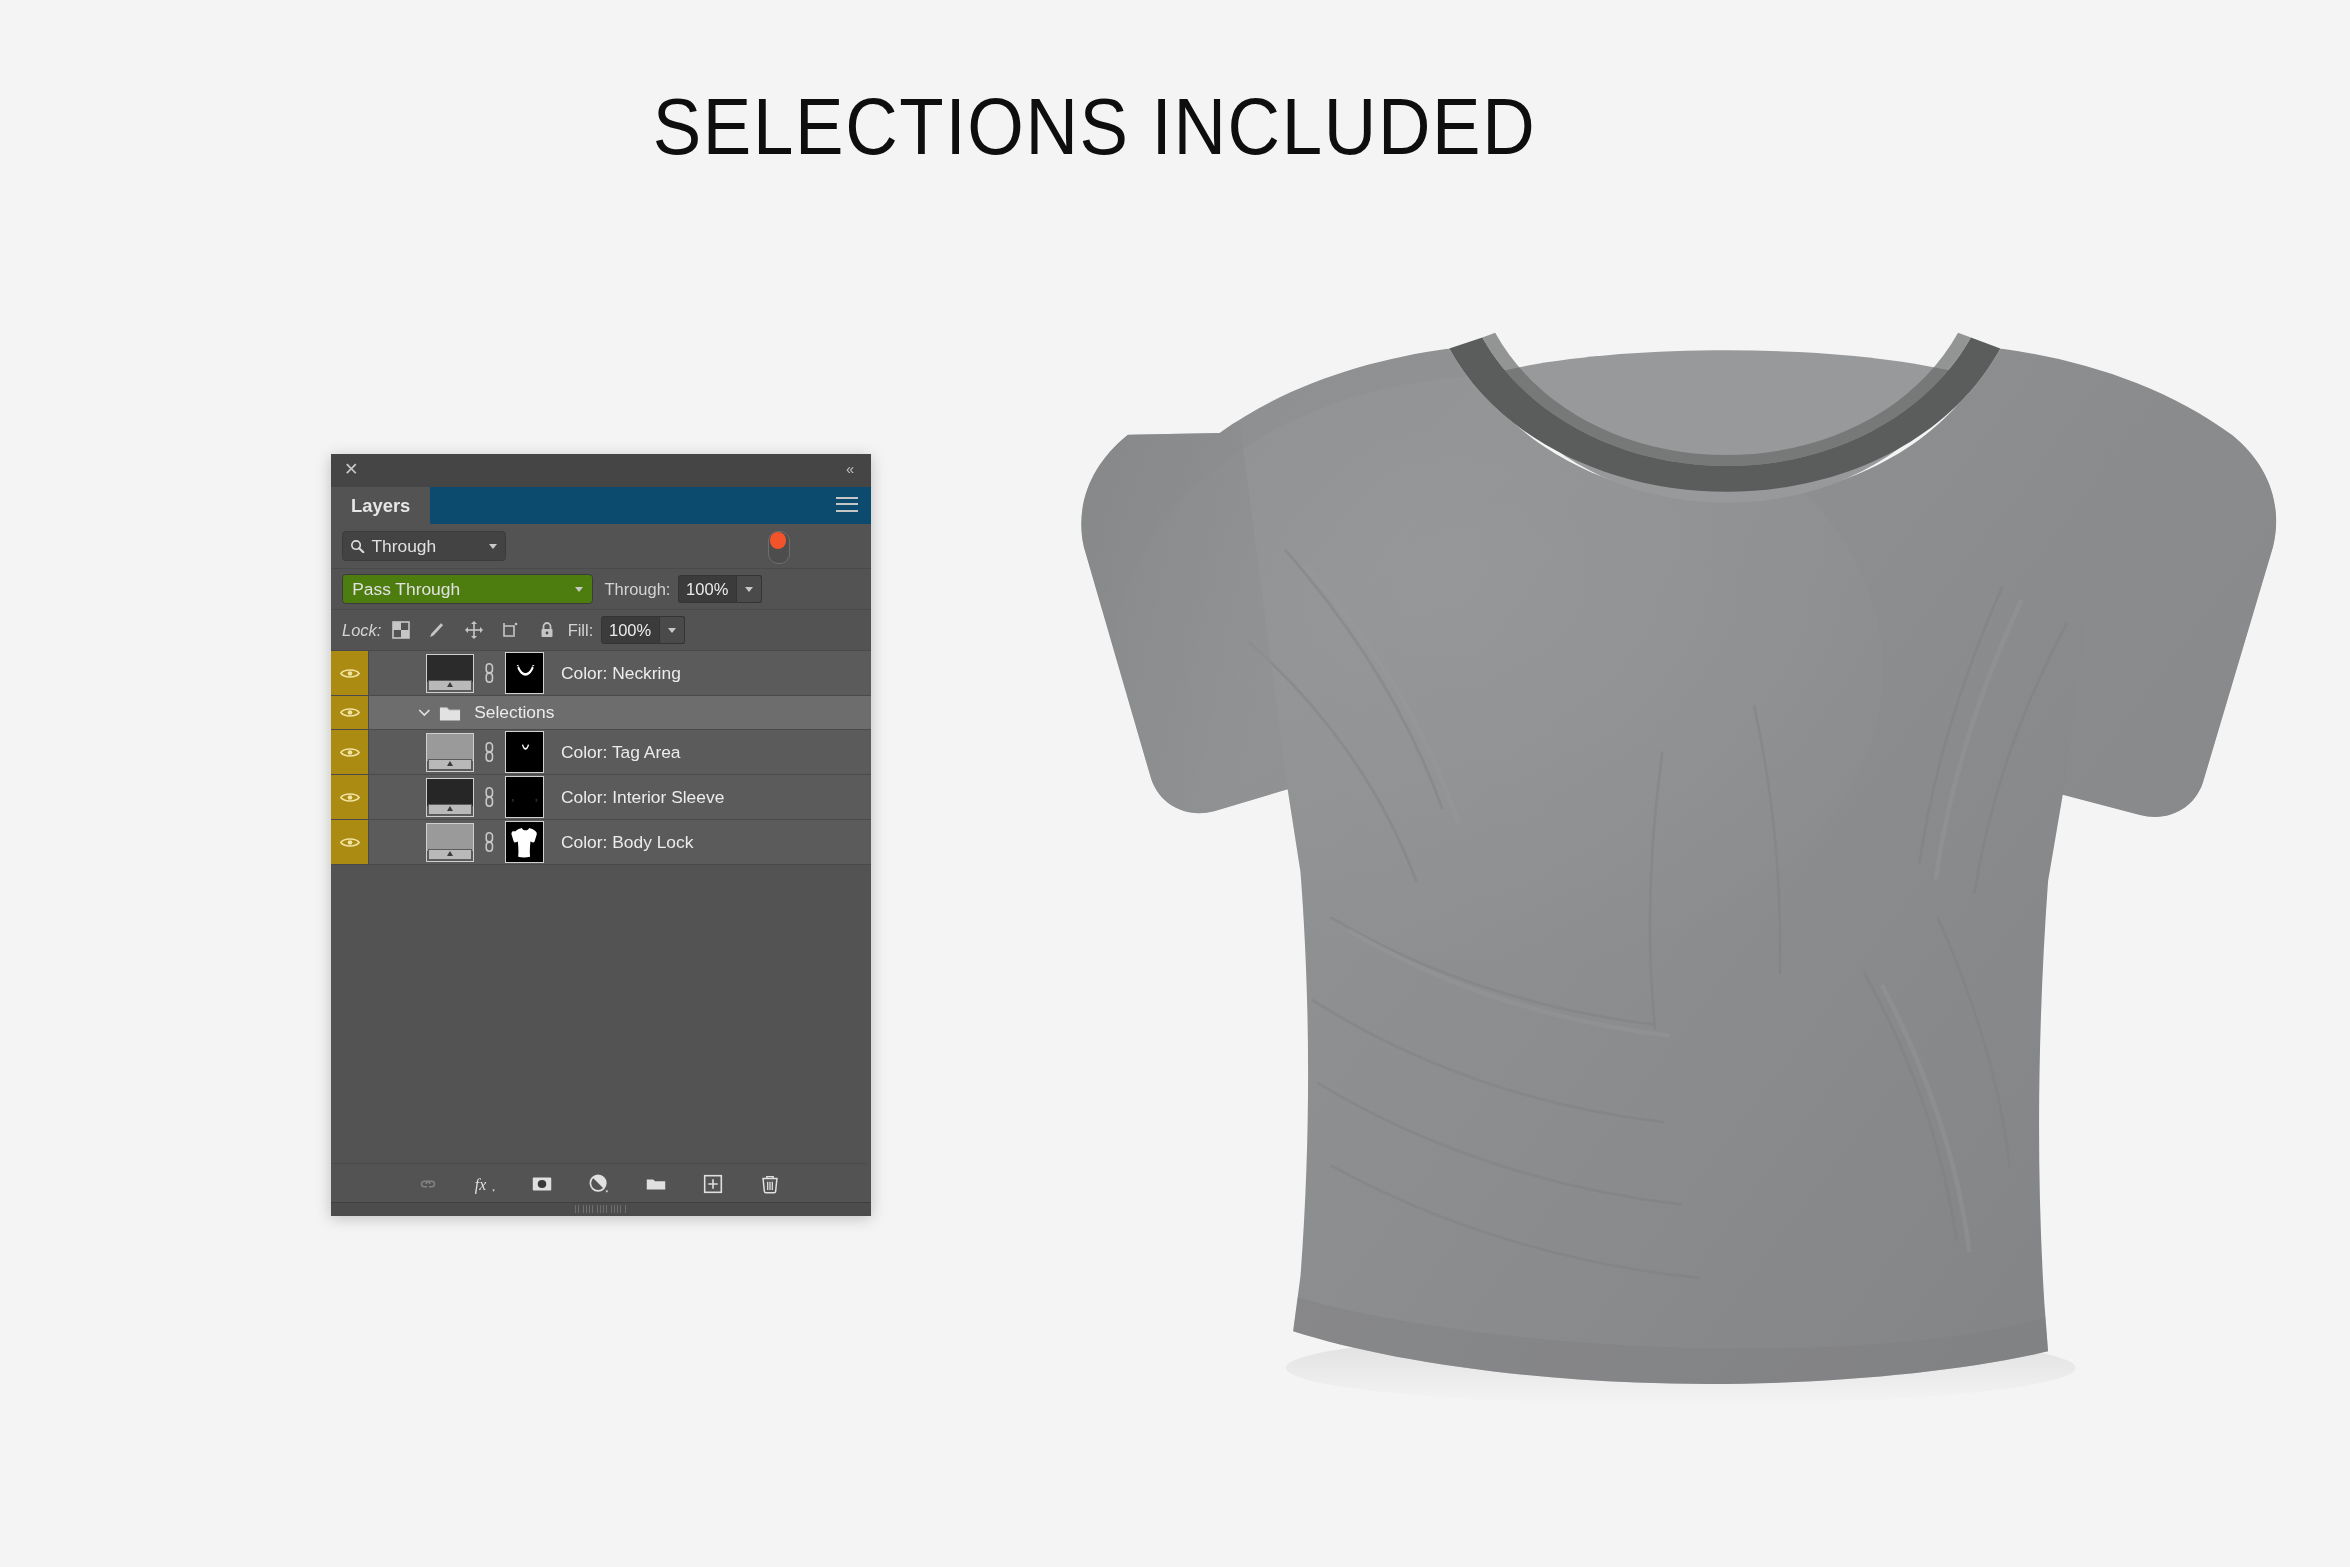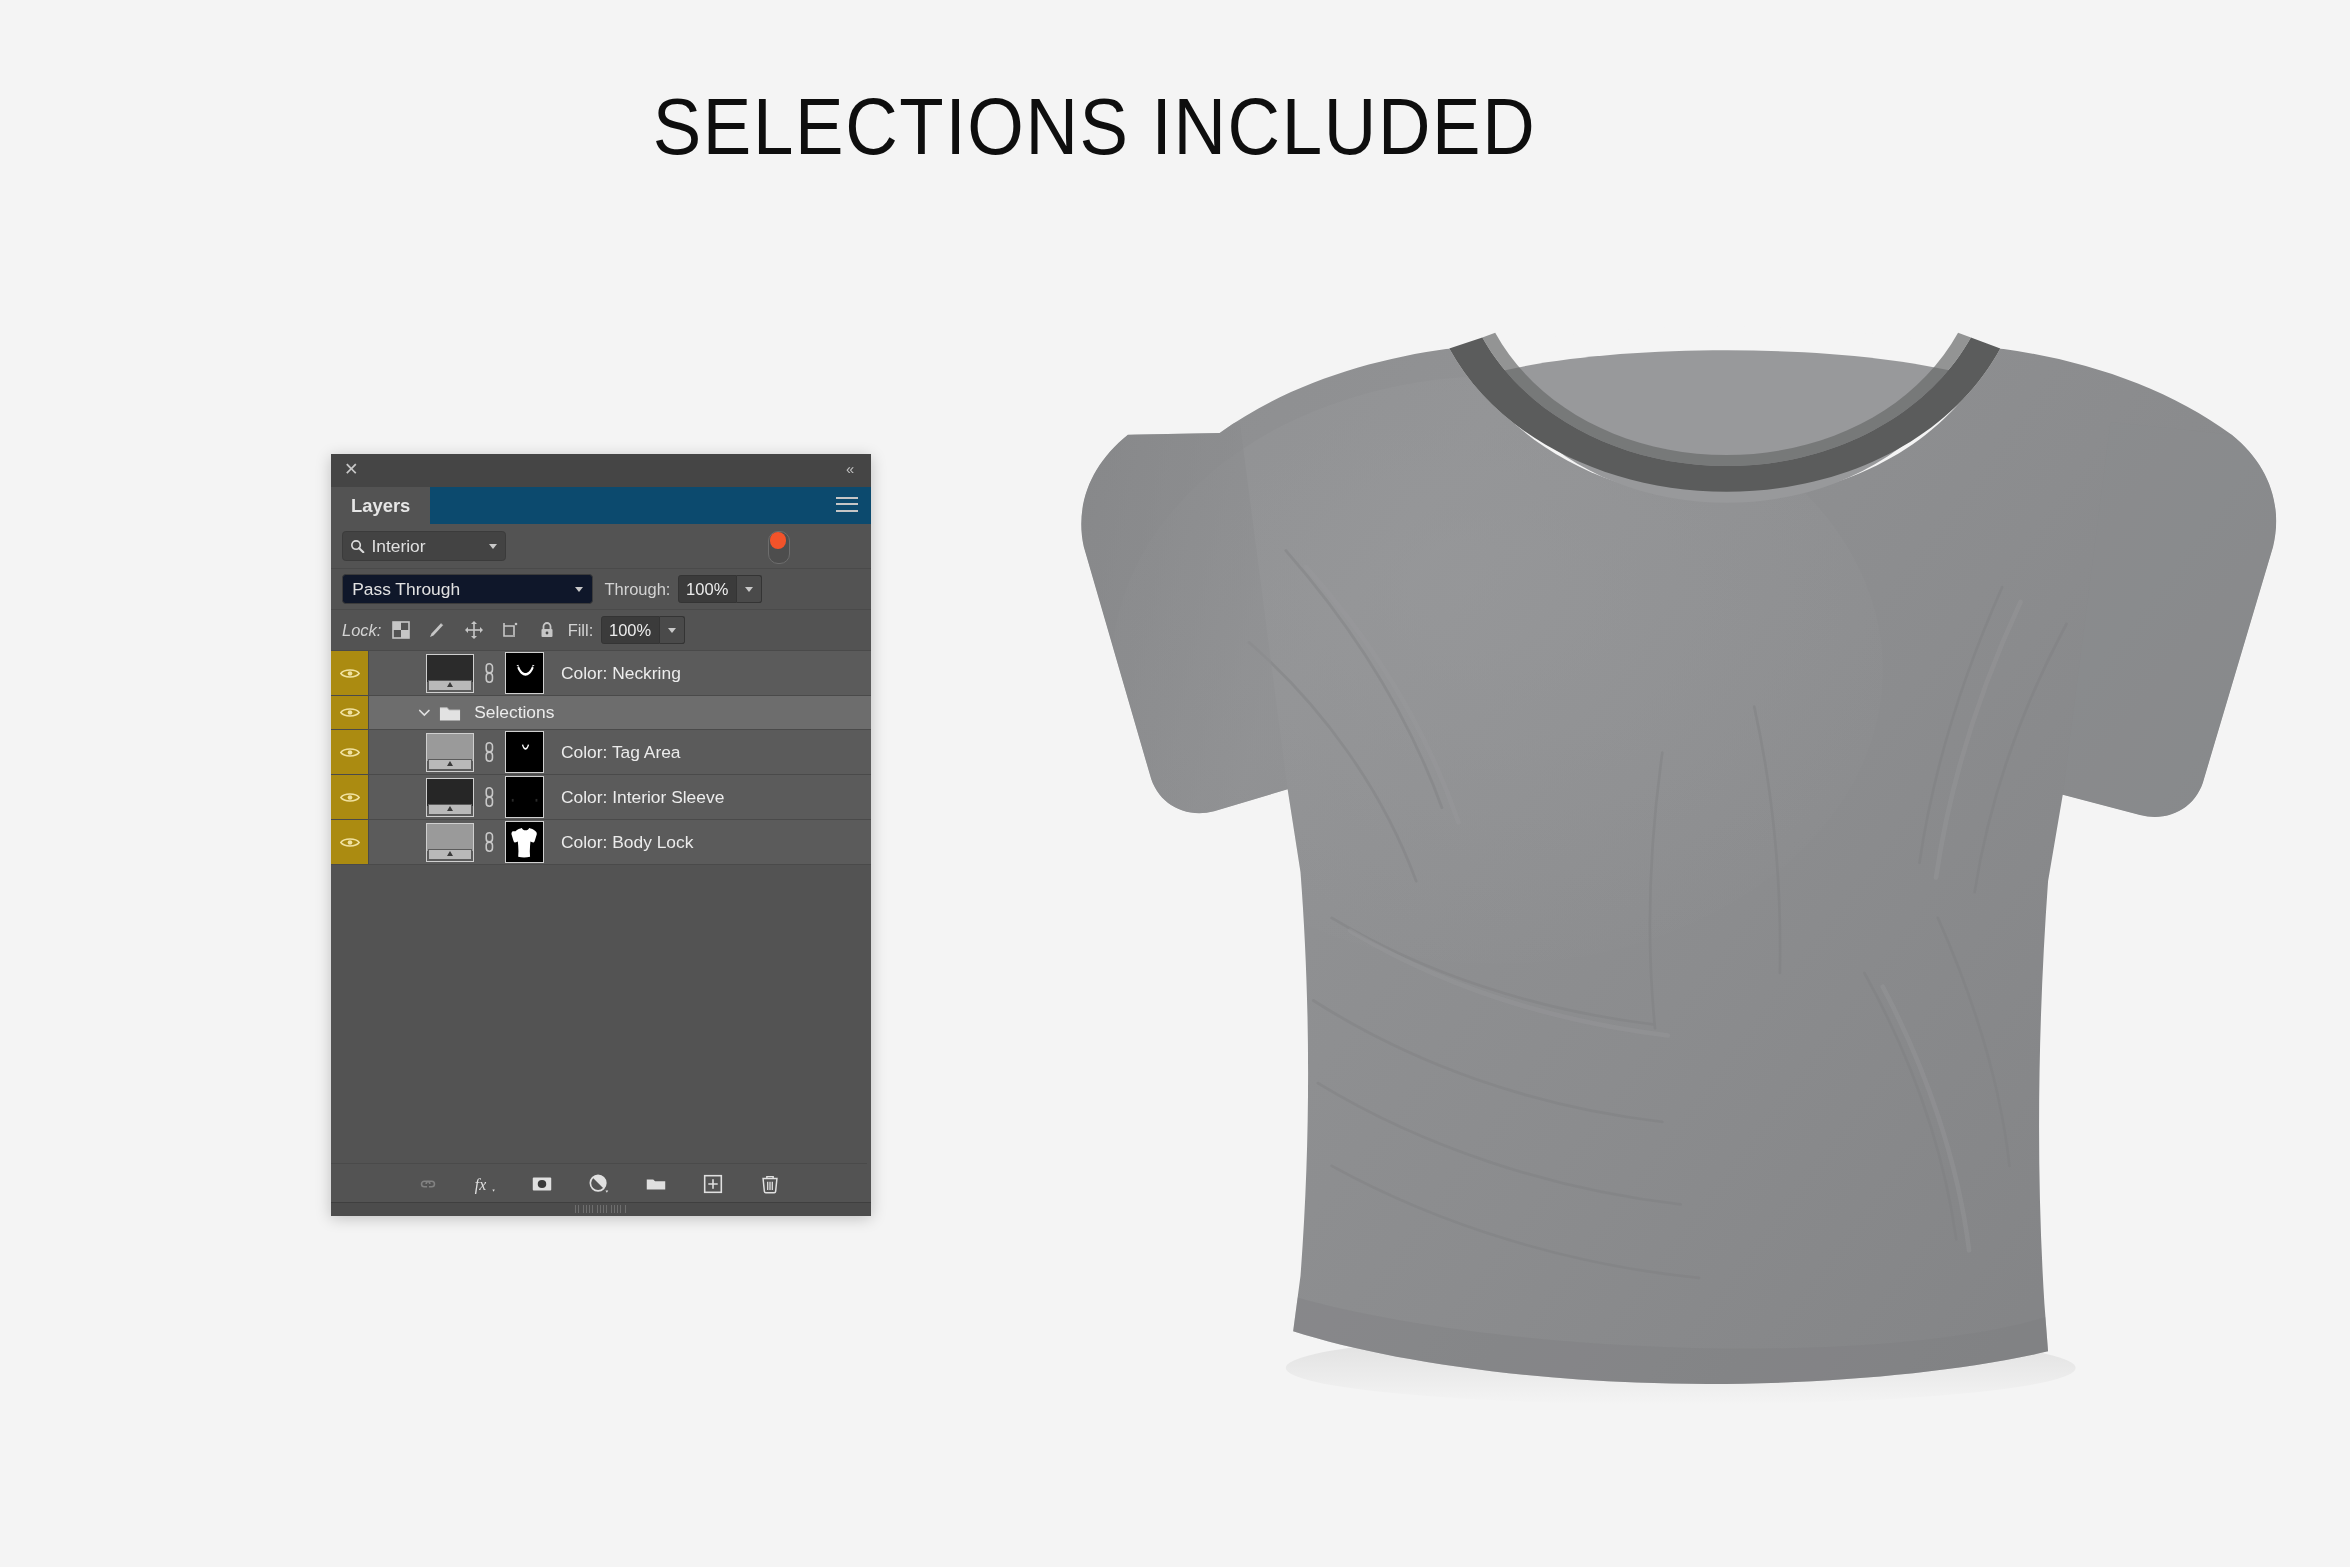--- a/index.html
+++ b/index.html
@@ -174,21 +174,21 @@
     position: absolute;
     left: 0.9px;
     top: 0px;
     width: 16.5px;
     height: 16.5px;
     border-radius: 50%;
     background: #f2532a;
   }
 
   .blend-select {
-    background: #0f172a;
+    background: #4d7c0f;
     border: 0.9px solid #3b3b3b;
     border-radius: 3.7px;
     height: 27.5px;
     width: 231px;
     display: flex;
     align-items: center;
     padding: 0 9.2px;
     color: #e2e2e2;
     cursor: pointer;
   }
@@ -455,21 +455,21 @@
         <i></i>
     </div>
   </div>
 
   <div class="ps-row ps-filter-row">
     <div class="pill filter-pill">
       <svg width="14.7" height="14.7" viewBox="0 0 16 16">
         <circle cx="6.6" cy="6.6" r="4.6" fill="none" stroke="#dcdcdc" stroke-width="1.8"></circle>
         <line x1="10" y1="10" x2="14.5" y2="14.5" stroke="#dcdcdc" stroke-width="2.2" stroke-linecap="round"></line>
       </svg>
-      <span>Interior</span>
+      <span>Through</span>
       <span class="caret"></span>
     </div>
     <div class="toggle-switch"></div>
   </div>
 
   <div class="ps-row ps-blend-row">
     <div class="blend-select">
       <span>Pass Through</span>
       <span class="caret"></span>
     </div>

